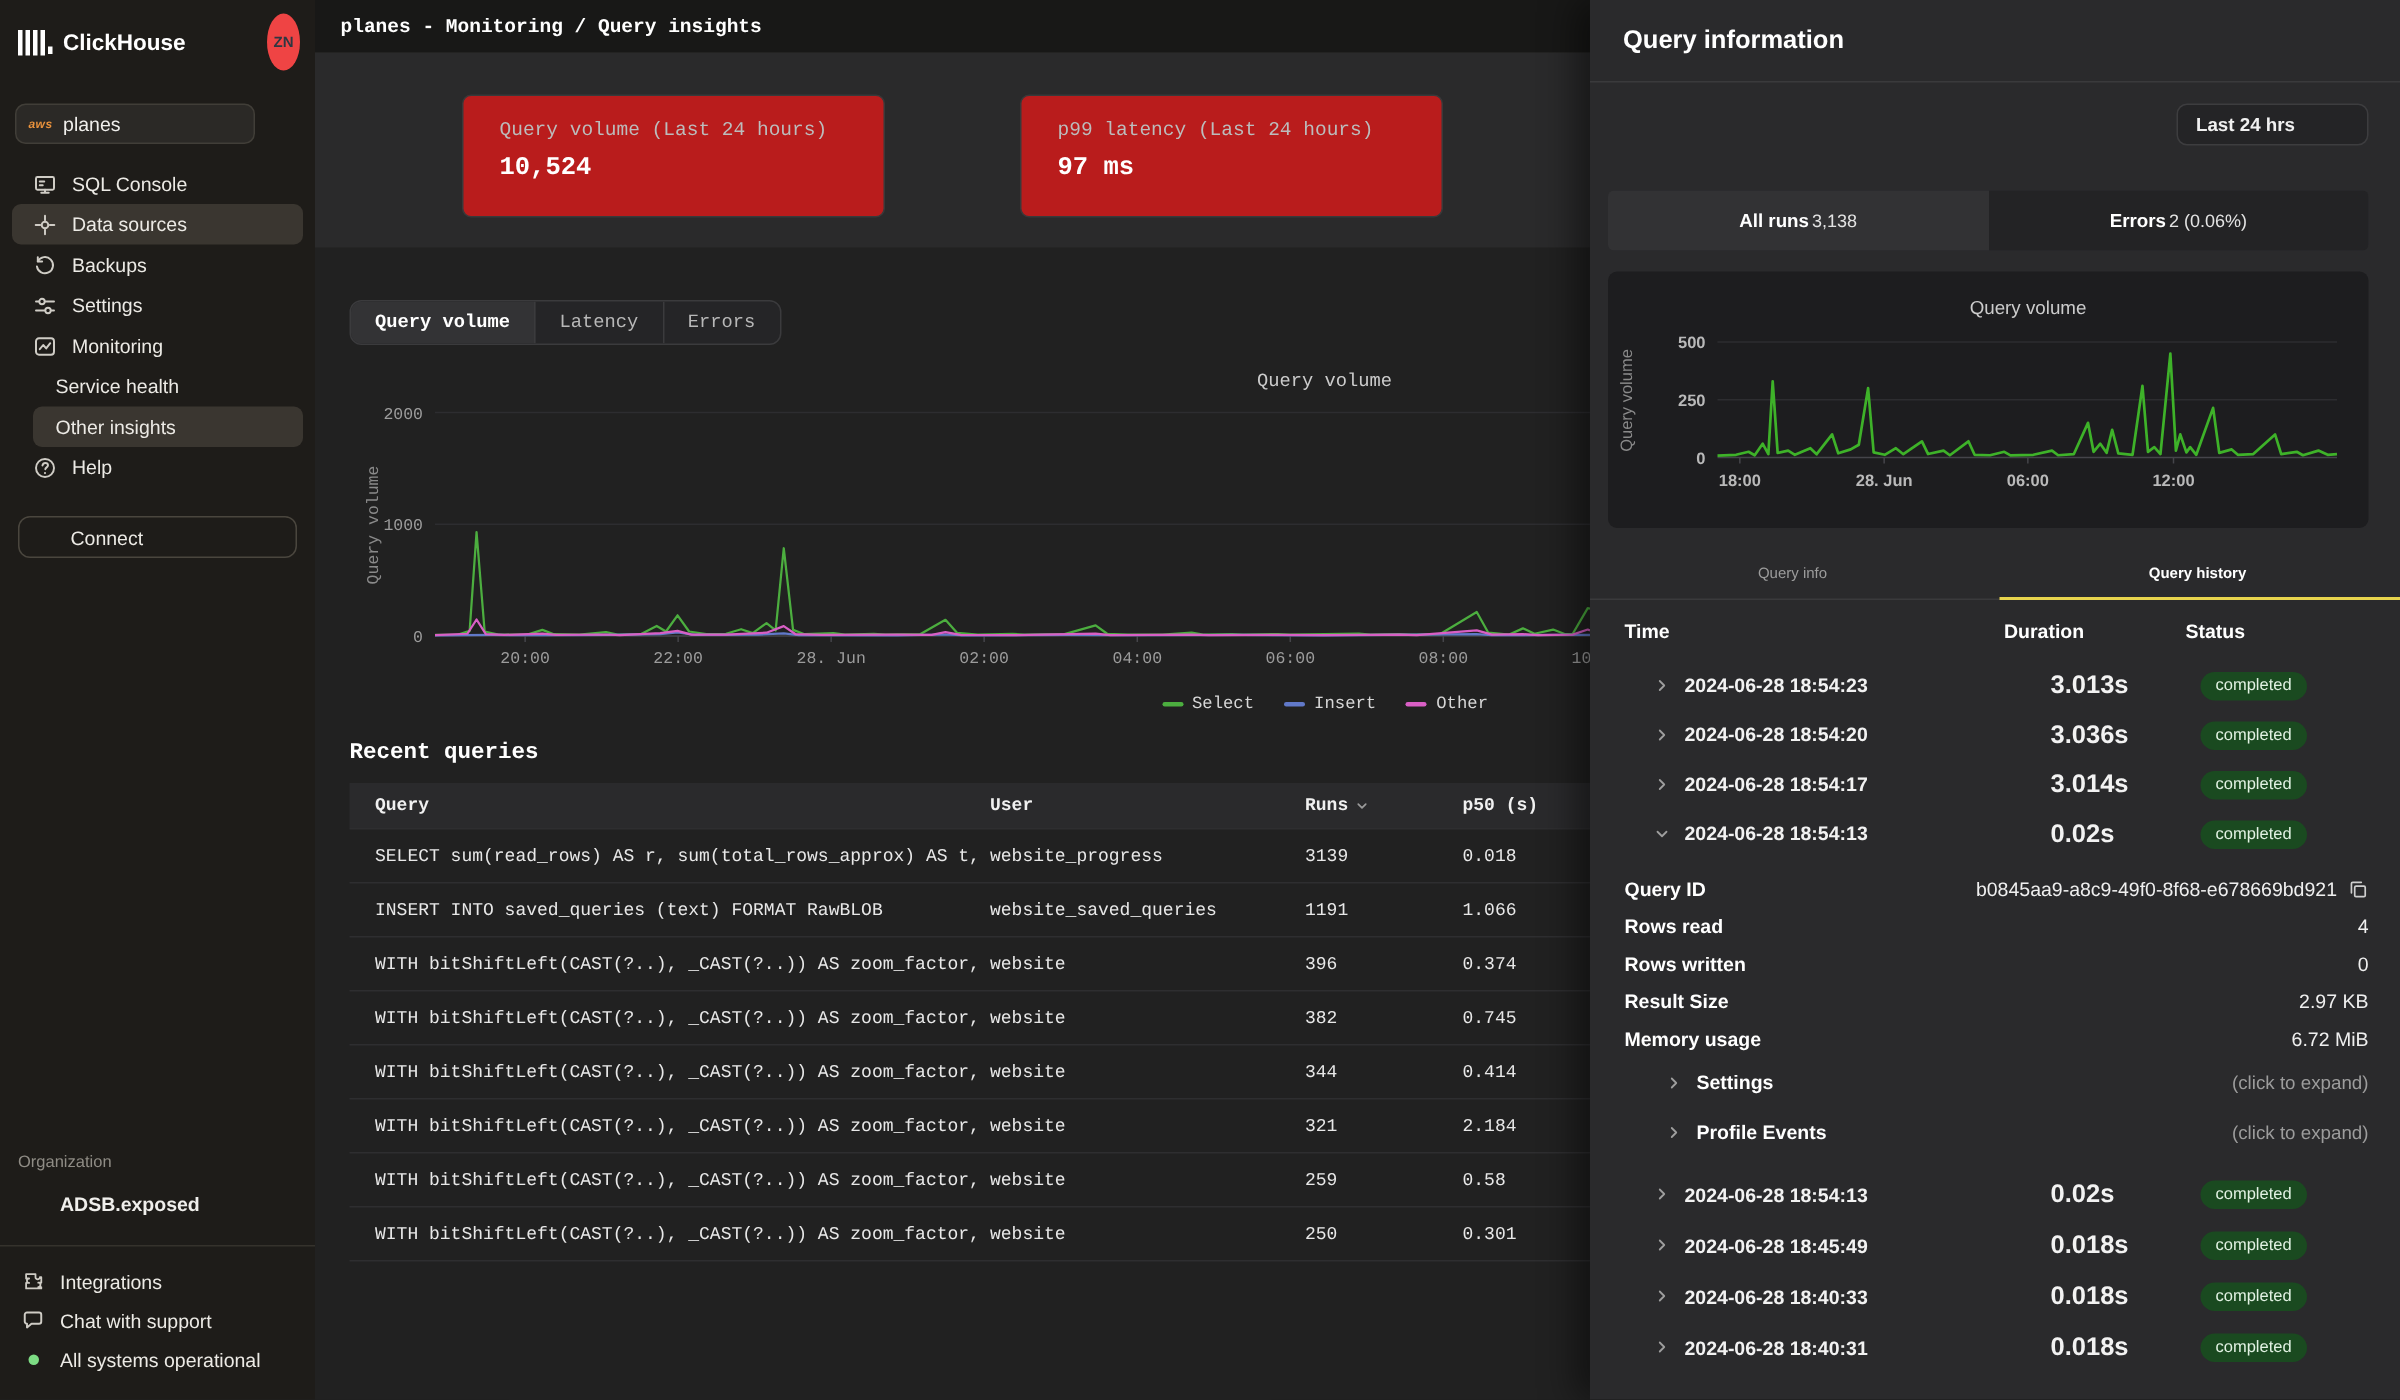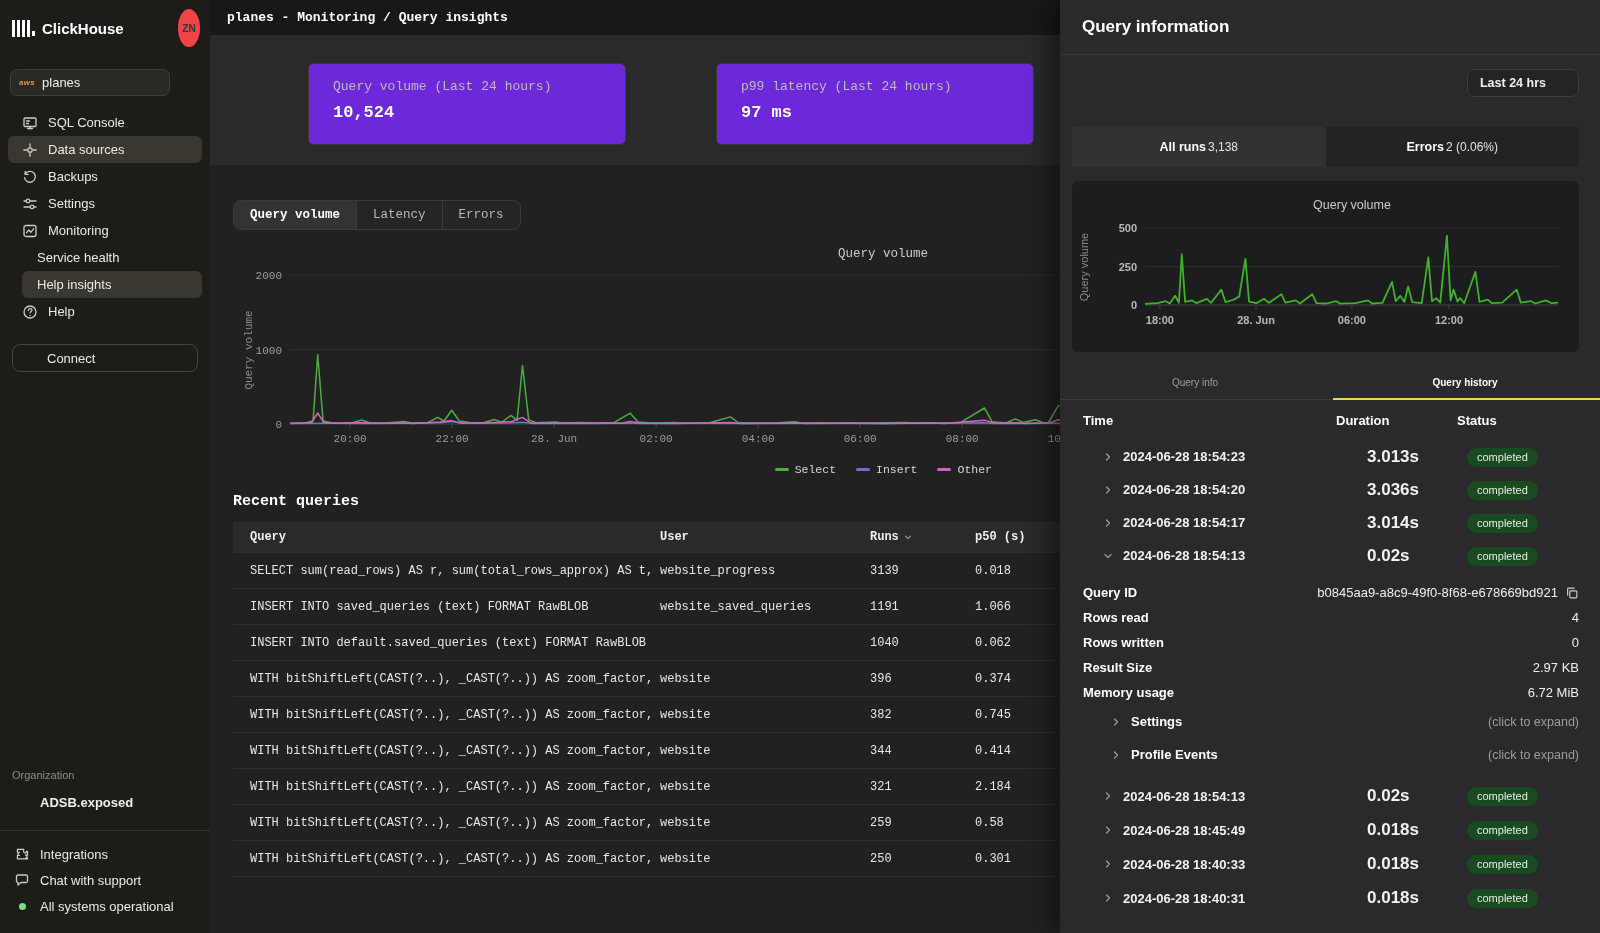--- a/index.html
+++ b/index.html
@@ -46,21 +46,21 @@
   .foot-item{height:26px;display:flex;align-items:center;gap:10px;padding-left:14px;font-size:13px;
     font-weight:500;color:#eceae5;cursor:pointer;}
   .foot-item .nico{width:16px;height:16px;color:#cfccc5;flex:none;}
   .status-dot{width:7px;height:7px;border-radius:50%;background:#7ddc84;}
 
   
   .main{width:850px;min-width:850px;background:#212121;display:flex;flex-direction:column;overflow:hidden;font-family:Liberation Mono, monospace;}
   .main-header{height:35px;background:#181817;display:flex;align-items:center;padding-left:17px;
     font-size:13px;font-weight:700;color:#fff;flex:none;}
   .stats-band{height:130px;background:#2a2a2b;display:flex;gap:90px;padding-left:98px;flex:none;}
-  .stat-card{margin-top:28px;width:318px;height:82px;background:#6d28d9;border:1px solid #39393a;
+  .stat-card{margin-top:28px;width:282px;height:82px;background:#b91c1c;border:1px solid #39393a;
     border-radius:6px;padding:15px 24px;}
   .stat-label{font-size:13px;color:#bcbcbc;}
   .stat-value{font-size:17px;font-weight:700;color:#fff;margin-top:9px;}
   .tabs-row{margin:35px 0 0 23px;flex:none;}
   .tabs{display:inline-flex;border:1px solid #3b3b3d;border-radius:8px;overflow:hidden;background:#252527;}
   .tab{height:28px;padding:0 16px;display:flex;align-items:center;font-size:12.5px;color:#b8b8b8;
     cursor:pointer;border-right:1px solid #3b3b3d;}
   .tab:last-child{border-right:none;}
   .tab.active{background:#333335;color:#fff;font-weight:700;}
   .chart-wrap{margin:4px 0 0 20px;flex:none;}
@@ -85,21 +85,21 @@
 
   
   .panel{width:540px;min-width:540px;background:#2a2a2c;box-shadow:-10px 0 22px rgba(0,0,0,.45);
     display:flex;flex-direction:column;z-index:3;}
   .panel-header{height:55px;border-bottom:1px solid #3a3a3c;display:flex;align-items:center;
     justify-content:space-between;padding:0 22px;flex:none;}
   .panel-title{font-size:17px;font-weight:700;color:#fff;}
   .close-btn{background:none;border:none;color:#d5d5d5;width:18px;height:18px;cursor:pointer;padding:0;}
   .panel-controls{display:flex;justify-content:flex-end;padding:14px 21px 0;flex:none;}
   .range-dd{height:28px;background:#242426;border:1px solid #3d3d3f;border-radius:7px;display:flex;
-    align-items:center;gap:10px;padding:0 10px 0 12px;font-size:12.5px;font-weight:600;color:#f0f0f0;cursor:pointer;}
+    align-items:center;gap:26px;padding:0 10px 0 12px;font-size:12.5px;font-weight:600;color:#f0f0f0;cursor:pointer;}
   .range-dd .dd-chev{color:#cfcfcf;}
   .segmented{display:flex;margin:30px 21px 0 12px;border-radius:4px;overflow:hidden;flex:none;}
   .seg{flex:1;height:40px;display:flex;flex-direction:row;align-items:center;justify-content:center;
     gap:2px;cursor:pointer;background:#232325;}
   .seg.active{background:#323234;}
   .seg-label{font-size:12.5px;font-weight:700;color:#fff;}
   .seg-value{font-size:12px;color:#e3e3e3;}
   .mini-card{margin:14px 21px 0 12px;height:171px;background:#1d1d1f;border-radius:6px;flex:none;}
   svg.mini-chart{width:507px;height:171px;}
   .panel-tabs{display:flex;margin-top:14px;border-bottom:1px solid #3a3a3c;flex:none;}
@@ -197,21 +197,21 @@
               <rect x="2" y="2.5" width="12" height="11" rx="2"></rect>
               <path d="M4.5 9.8l2.3-2.8 2 2.3 2.7-3.5"></path>
             </svg>
           </span>
           <span>Monitoring</span>
         </div>
         <div class="nav-item indent">
           <span>Service health</span>
         </div>
         <div class="nav-item active indent">
-          <span>Help insights</span>
+          <span>Other insights</span>
         </div>
         <div class="nav-item">
           <span class="ic nico">
             <svg viewBox="0 0 16 16" fill="none" stroke="currentColor" stroke-width="1.3" stroke-linecap="round" stroke-linejoin="round">
               <circle cx="8" cy="8" r="6"></circle>
               <path d="M6.3 6.3c.2-1 1-1.7 1.9-1.7 1 0 1.8.7 1.8 1.6 0 1.3-1.7 1.4-1.8 2.6"></path>
               <circle cx="8" cy="11.4" r=".7" fill="currentColor" stroke="none"></circle>
             </svg>
           </span>
           <span>Help</span>
@@ -344,26 +344,20 @@
             <div>3139</div>
             <div>0.018</div>
           </div>
           <div class="rq-row">
             <div class="q">INSERT INTO saved_queries (text) FORMAT RawBLOB</div>
             <div>website_saved_queries</div>
             <div>1191</div>
             <div>1.066</div>
           </div>
           <div class="rq-row">
-            <div class="q">INSERT INTO default.saved_queries (text) FORMAT RawBLOB</div>
-            <div></div>
-            <div>1040</div>
-            <div>0.062</div>
-          </div>
-          <div class="rq-row">
             <div class="q">WITH bitShiftLeft(CAST(?..), _CAST(?..)) AS zoom_factor, bitShiftLeft(CAST(?.....</div>
             <div>website</div>
             <div>396</div>
             <div>0.374</div>
           </div>
           <div class="rq-row">
             <div class="q">WITH bitShiftLeft(CAST(?..), _CAST(?..)) AS zoom_factor, bitShiftLeft(CAST(?.....</div>
             <div>website</div>
             <div>382</div>
             <div>0.745</div>

